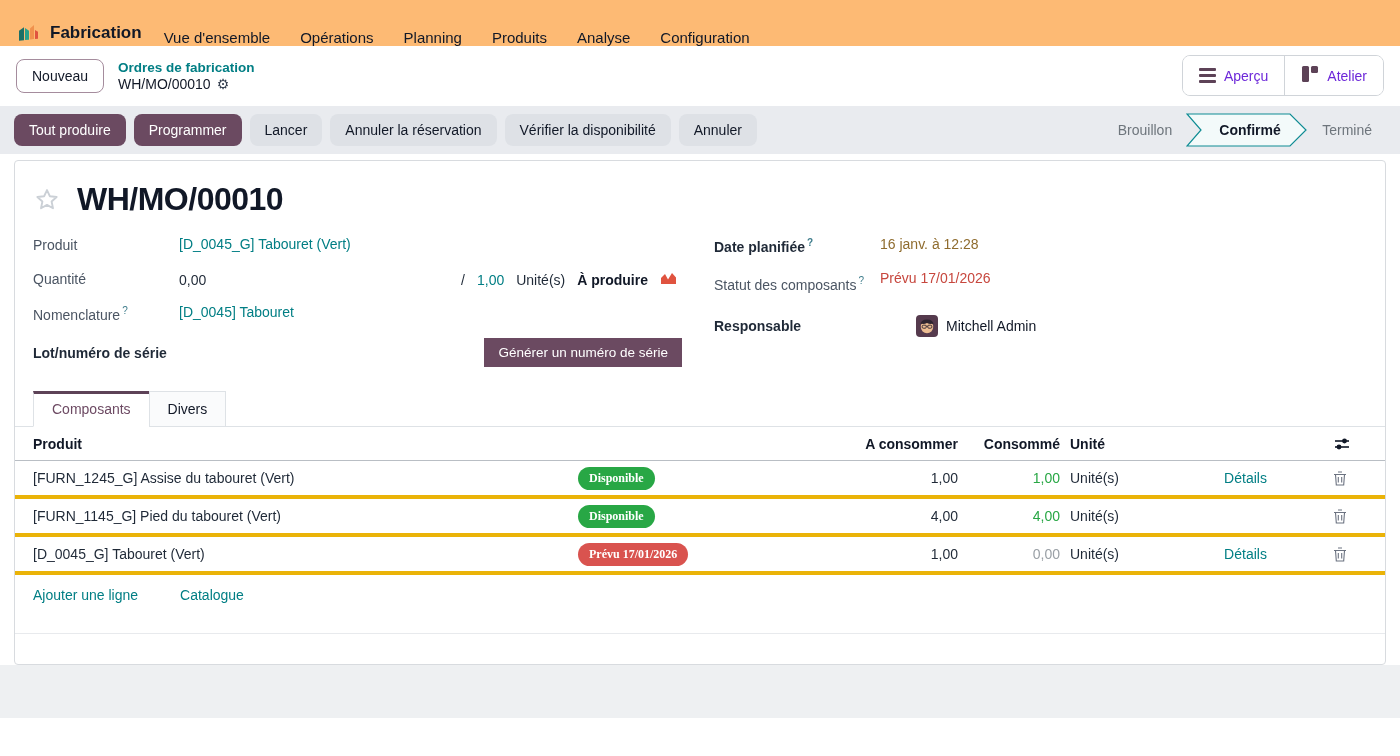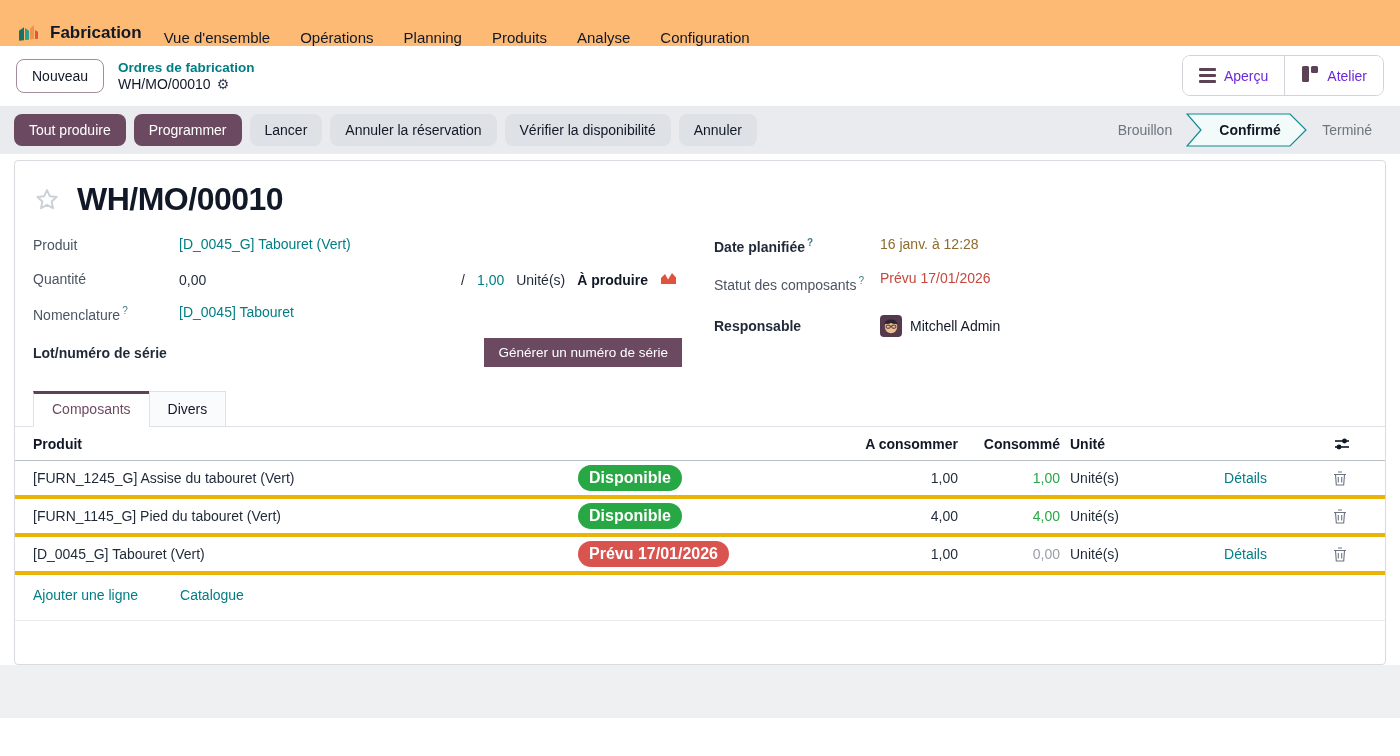--- a/index.html
+++ b/index.html
@@ -69,29 +69,29 @@
   .tab + .tab { margin-left:-1px; }
   .tab.active { background:#fff; border-top:3px solid #5d4257; border-bottom:1px solid #fff; color:#6d4a63; padding-top:7px; }
 
   
   .tbl { width:100%; }
   .trow { display:grid; grid-template-columns:1fr 170px 210px 102px 98px 175px 44px; align-items:center; min-height:38px; border-bottom:4px solid #eab308; padding:0 8px 0 18px; }
   .thead { min-height:34px; border-bottom:1px solid #b9bec4; font-weight:600; color:#111827; }
   .c-right { text-align:right; }
   .c-uom { padding-left:10px; }
   .c-center { text-align:center; }
-  .badge { display:inline-block; padding:4px 11px; border-radius:999px; font-size:16px; font-weight:600; color:#fff; }
+  .badge { display:inline-block; padding:4px 11px; border-radius:999px; font-size:12px; font-weight:600; color:#fff;font-family:Liberation Serif, serif; }
   .badge-success { background:#28a745; }
   .badge-danger { background:#d9534f; }
   .num-done { color:#28a745; }
   .num-muted { color:#9aa0a6; }
   .details-link { color:#017E84; cursor:pointer; }
   .trash { cursor:pointer; display:inline-flex; }
   .slider-icon { cursor:pointer; display:inline-flex; }
-  .foot-links { display:flex; gap:42px; padding:12px 18px 17px; border-bottom:1px solid #e8eaed; }
+  .foot-links { display:flex; gap:42px; padding:12px 18px 30px; border-bottom:1px solid #e8eaed; }
   .foot-link { color:#017E84; cursor:pointer; }
 </style>
 </head>
 <body>
 
 <div class="navbar">
   <div class="brand">
     <span>
       <svg width="24" height="24" viewBox="0 0 24 24">
         <g transform="skewY(-6) translate(0,2)">
@@ -223,21 +223,21 @@
         <span class="fvalue">
               <span class="date-val">16 janv. à 12:28</span>
             </span>
       </div>
       <div class="frow">
         <span class="flabel muted-label" style="width:166px;"><span>Statut des composants</span><sup class="help">?</sup></span>
         <span class="fvalue">
               <span class="red-val">Prévu 17/01/2026</span>
             </span>
       </div>
-      <div class="frow" style="align-items:center; margin-top:20px;">
+      <div class="frow" style="align-items:center; margin-top:20px;gap:36px;">
         <span class="flabel bold">Responsable</span>
         <span class="fvalue">
           <span class="avatar">
             <svg width="22" height="22" viewBox="0 0 22 22">
               <rect width="22" height="22" rx="4" fill="#553a4d"></rect>
               <circle cx="11" cy="12" r="6.2" fill="#edbd92"></circle>
               <path d="M4.5,10 Q4.5,4.5 11,4.5 Q17.5,4.5 17.5,10 L17.5,8.5 Q14,9.5 11,8 Q8,9.5 4.5,8.5 Z" fill="#2e2430"></path>
               <rect x="6.2" y="10.2" width="4" height="3" rx="1" fill="none" stroke="#2e2430" stroke-width="0.9"></rect>
               <rect x="11.8" y="10.2" width="4" height="3" rx="1" fill="none" stroke="#2e2430" stroke-width="0.9"></rect>
               <line x1="10.2" y1="11.2" x2="11.8" y2="11.2" stroke="#2e2430" stroke-width="0.9"></line>

